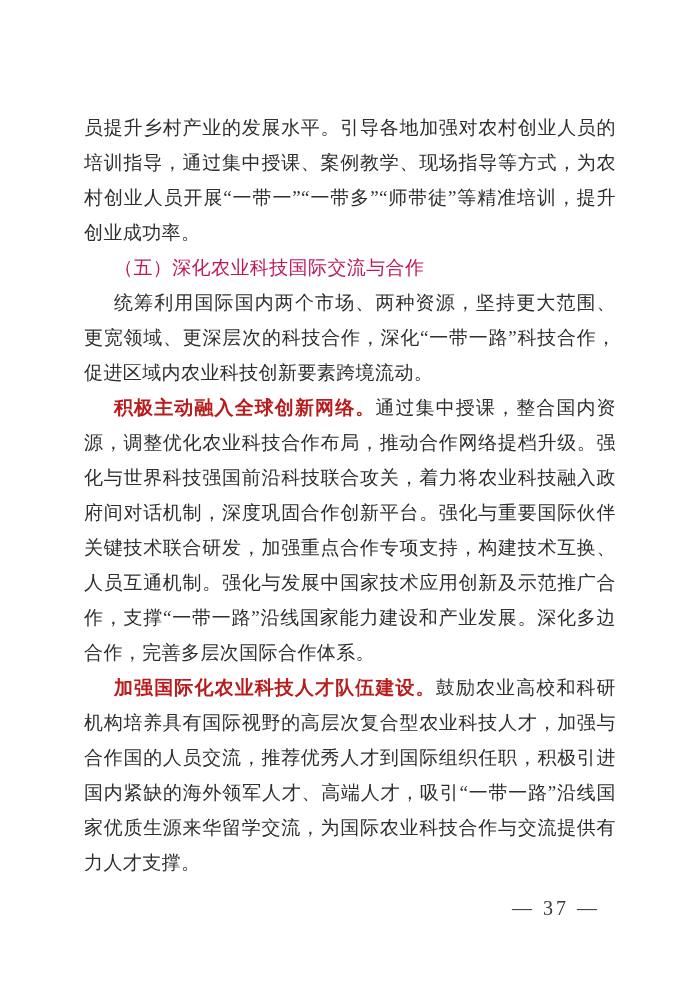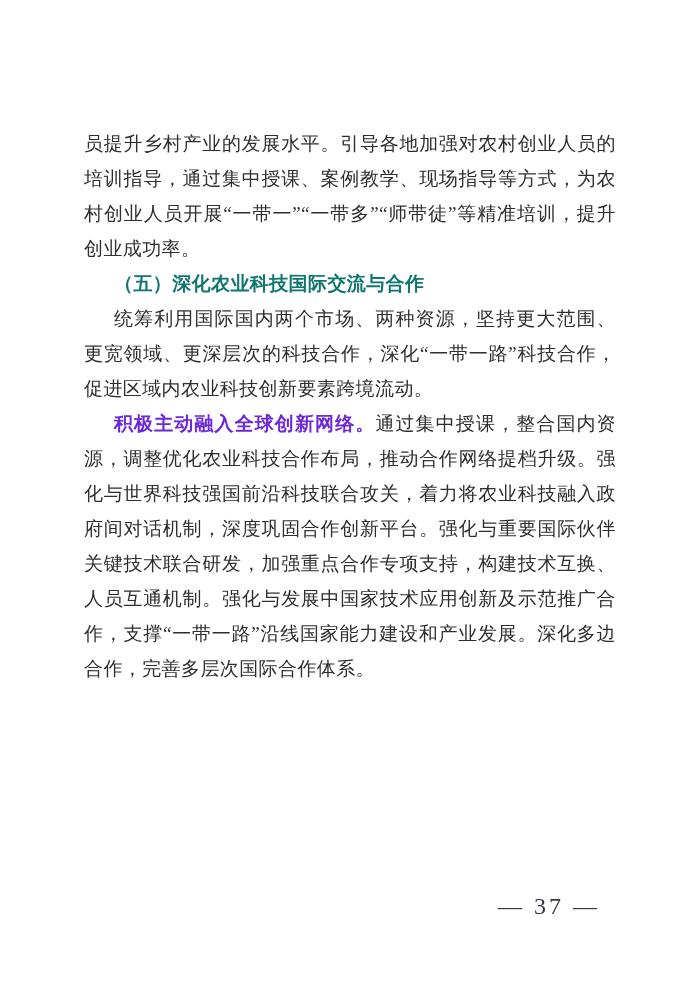--- a/index.html
+++ b/index.html
@@ -14,64 +14,64 @@
     background: #ffffff;
     overflow: hidden;
     font-family: "Liberation Serif", "DejaVu Serif", serif;
     color: #2e2e2e;
   }
   .content {
     position: absolute;
     left: 84px;
     top: 110px;
     width: 532px;
-    margin-top: 16px;
   }
   .content p {
     margin: 0;
     font-size: 19px;
     line-height: 35px;
     text-align: justify;
     text-justify: inter-character;
     letter-spacing: 0.4px;
     word-break: break-all;
   }
   .content p.indent {
     text-indent: 30px;
   }
   .heading {
-    font-weight: bold;
-    color: #0f766e;
+    font-weight: normal;
+    color: #be185d;
   }
   .lead {
     font-weight: bold;
-    color: #6d28d9;
+    color: #b91c1c;
   }
   .page-number {
     position: absolute;
     right: 100px;
     bottom: 70px;
-    font-size: 24px;
+    font-size: 20px;
     letter-spacing: 3px;
     color: #33383f;
     white-space: nowrap;
   }
 </style>
 </head>
 <body>
 
 <div class="page">
   <div class="content">
 
     <p>员提升乡村产业的发展水平。引导各地加强对农村创业人员的培训指导，通过集中授课、案例教学、现场指导等方式，为农村创业人员开展“一带一”“一带多”“师带徒”等精准培训，提升创业成功率。</p>
 
     <p class="indent heading">（五）深化农业科技国际交流与合作</p>
 
     <p class="indent">统筹利用国际国内两个市场、两种资源，坚持更大范围、更宽领域、更深层次的科技合作，深化“一带一路”科技合作，促进区域内农业科技创新要素跨境流动。</p>
 
     <p class="indent"><span class="lead">积极主动融入全球创新网络。</span><span>通过集中授课，整合国内资源，调整优化农业科技合作布局，推动合作网络提档升级。强化与世界科技强国前沿科技联合攻关，着力将农业科技融入政府间对话机制，深度巩固合作创新平台。强化与重要国际伙伴关键技术联合研发，加强重点合作专项支持，构建技术互换、人员互通机制。强化与发展中国家技术应用创新及示范推广合作，支撑“一带一路”沿线国家能力建设和产业发展。深化多边合作，完善多层次国际合作体系。</span></p>
 
+    <p class="indent"><span class="lead">加强国际化农业科技人才队伍建设。</span><span>鼓励农业高校和科研机构培养具有国际视野的高层次复合型农业科技人才，加强与合作国的人员交流，推荐优秀人才到国际组织任职，积极引进国内紧缺的海外领军人才、高端人才，吸引“一带一路”沿线国家优质生源来华留学交流，为国际农业科技合作与交流提供有力人才支撑。</span></p>
 
 
   </div>
 
   <div class="page-number">— 37 —</div>
 </div>
 
 </body></html>

